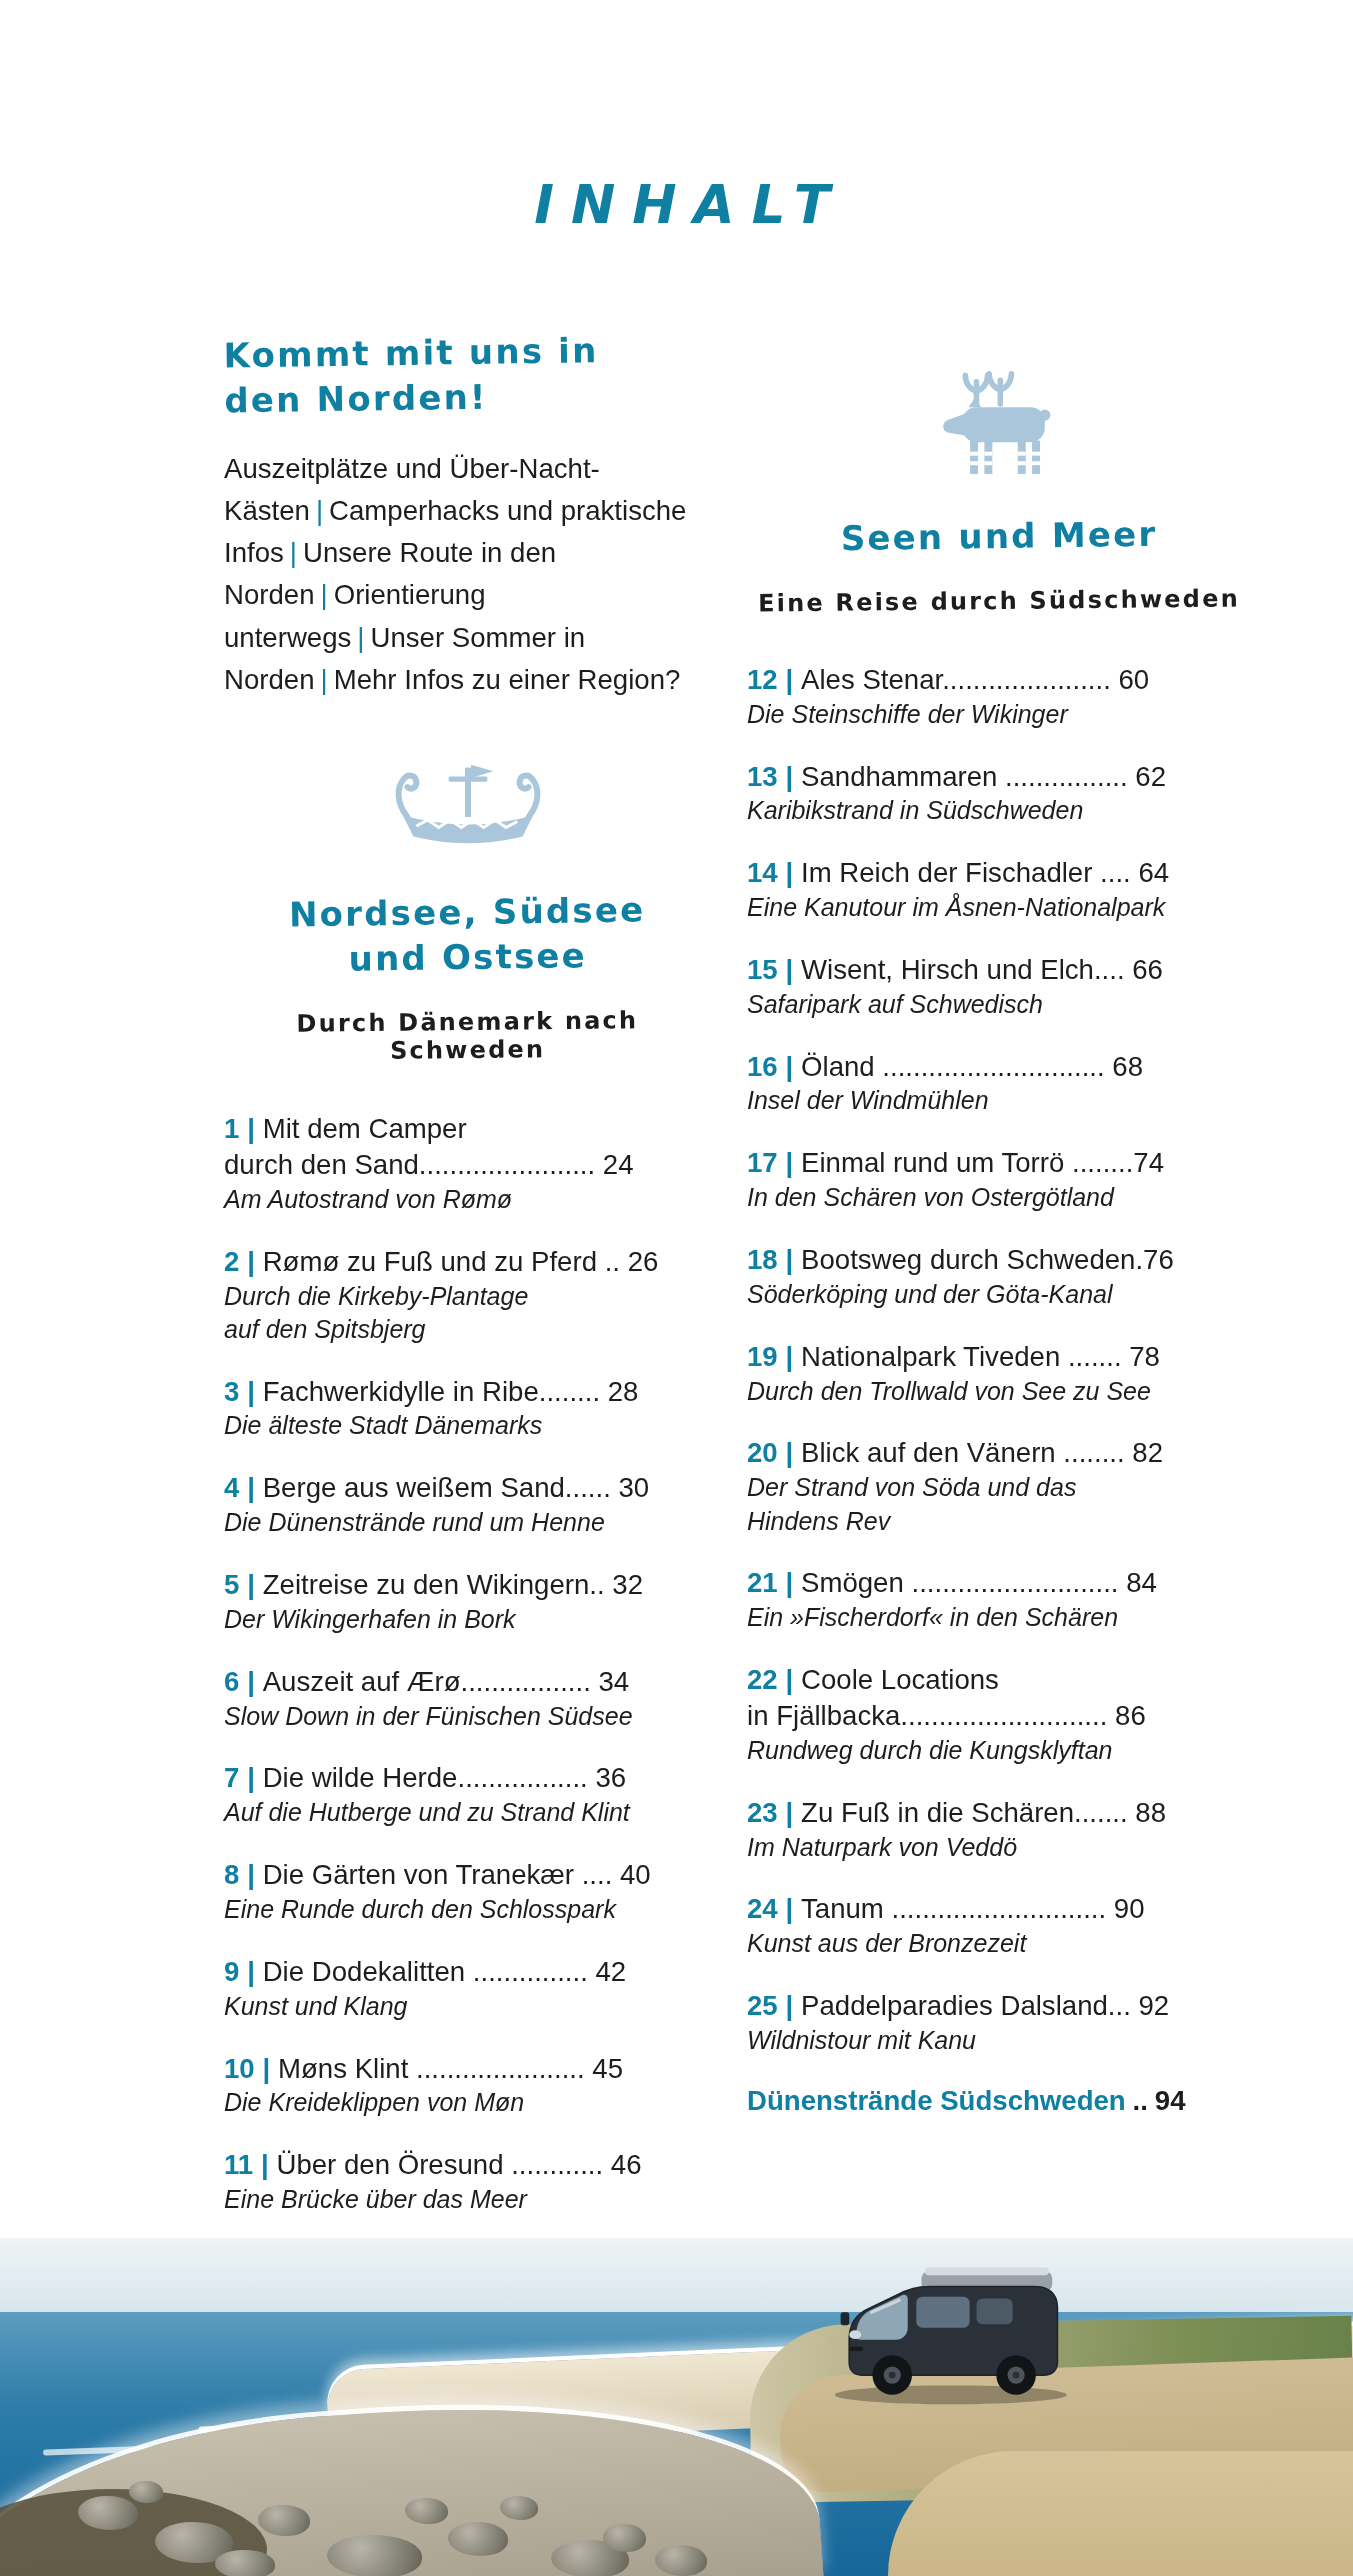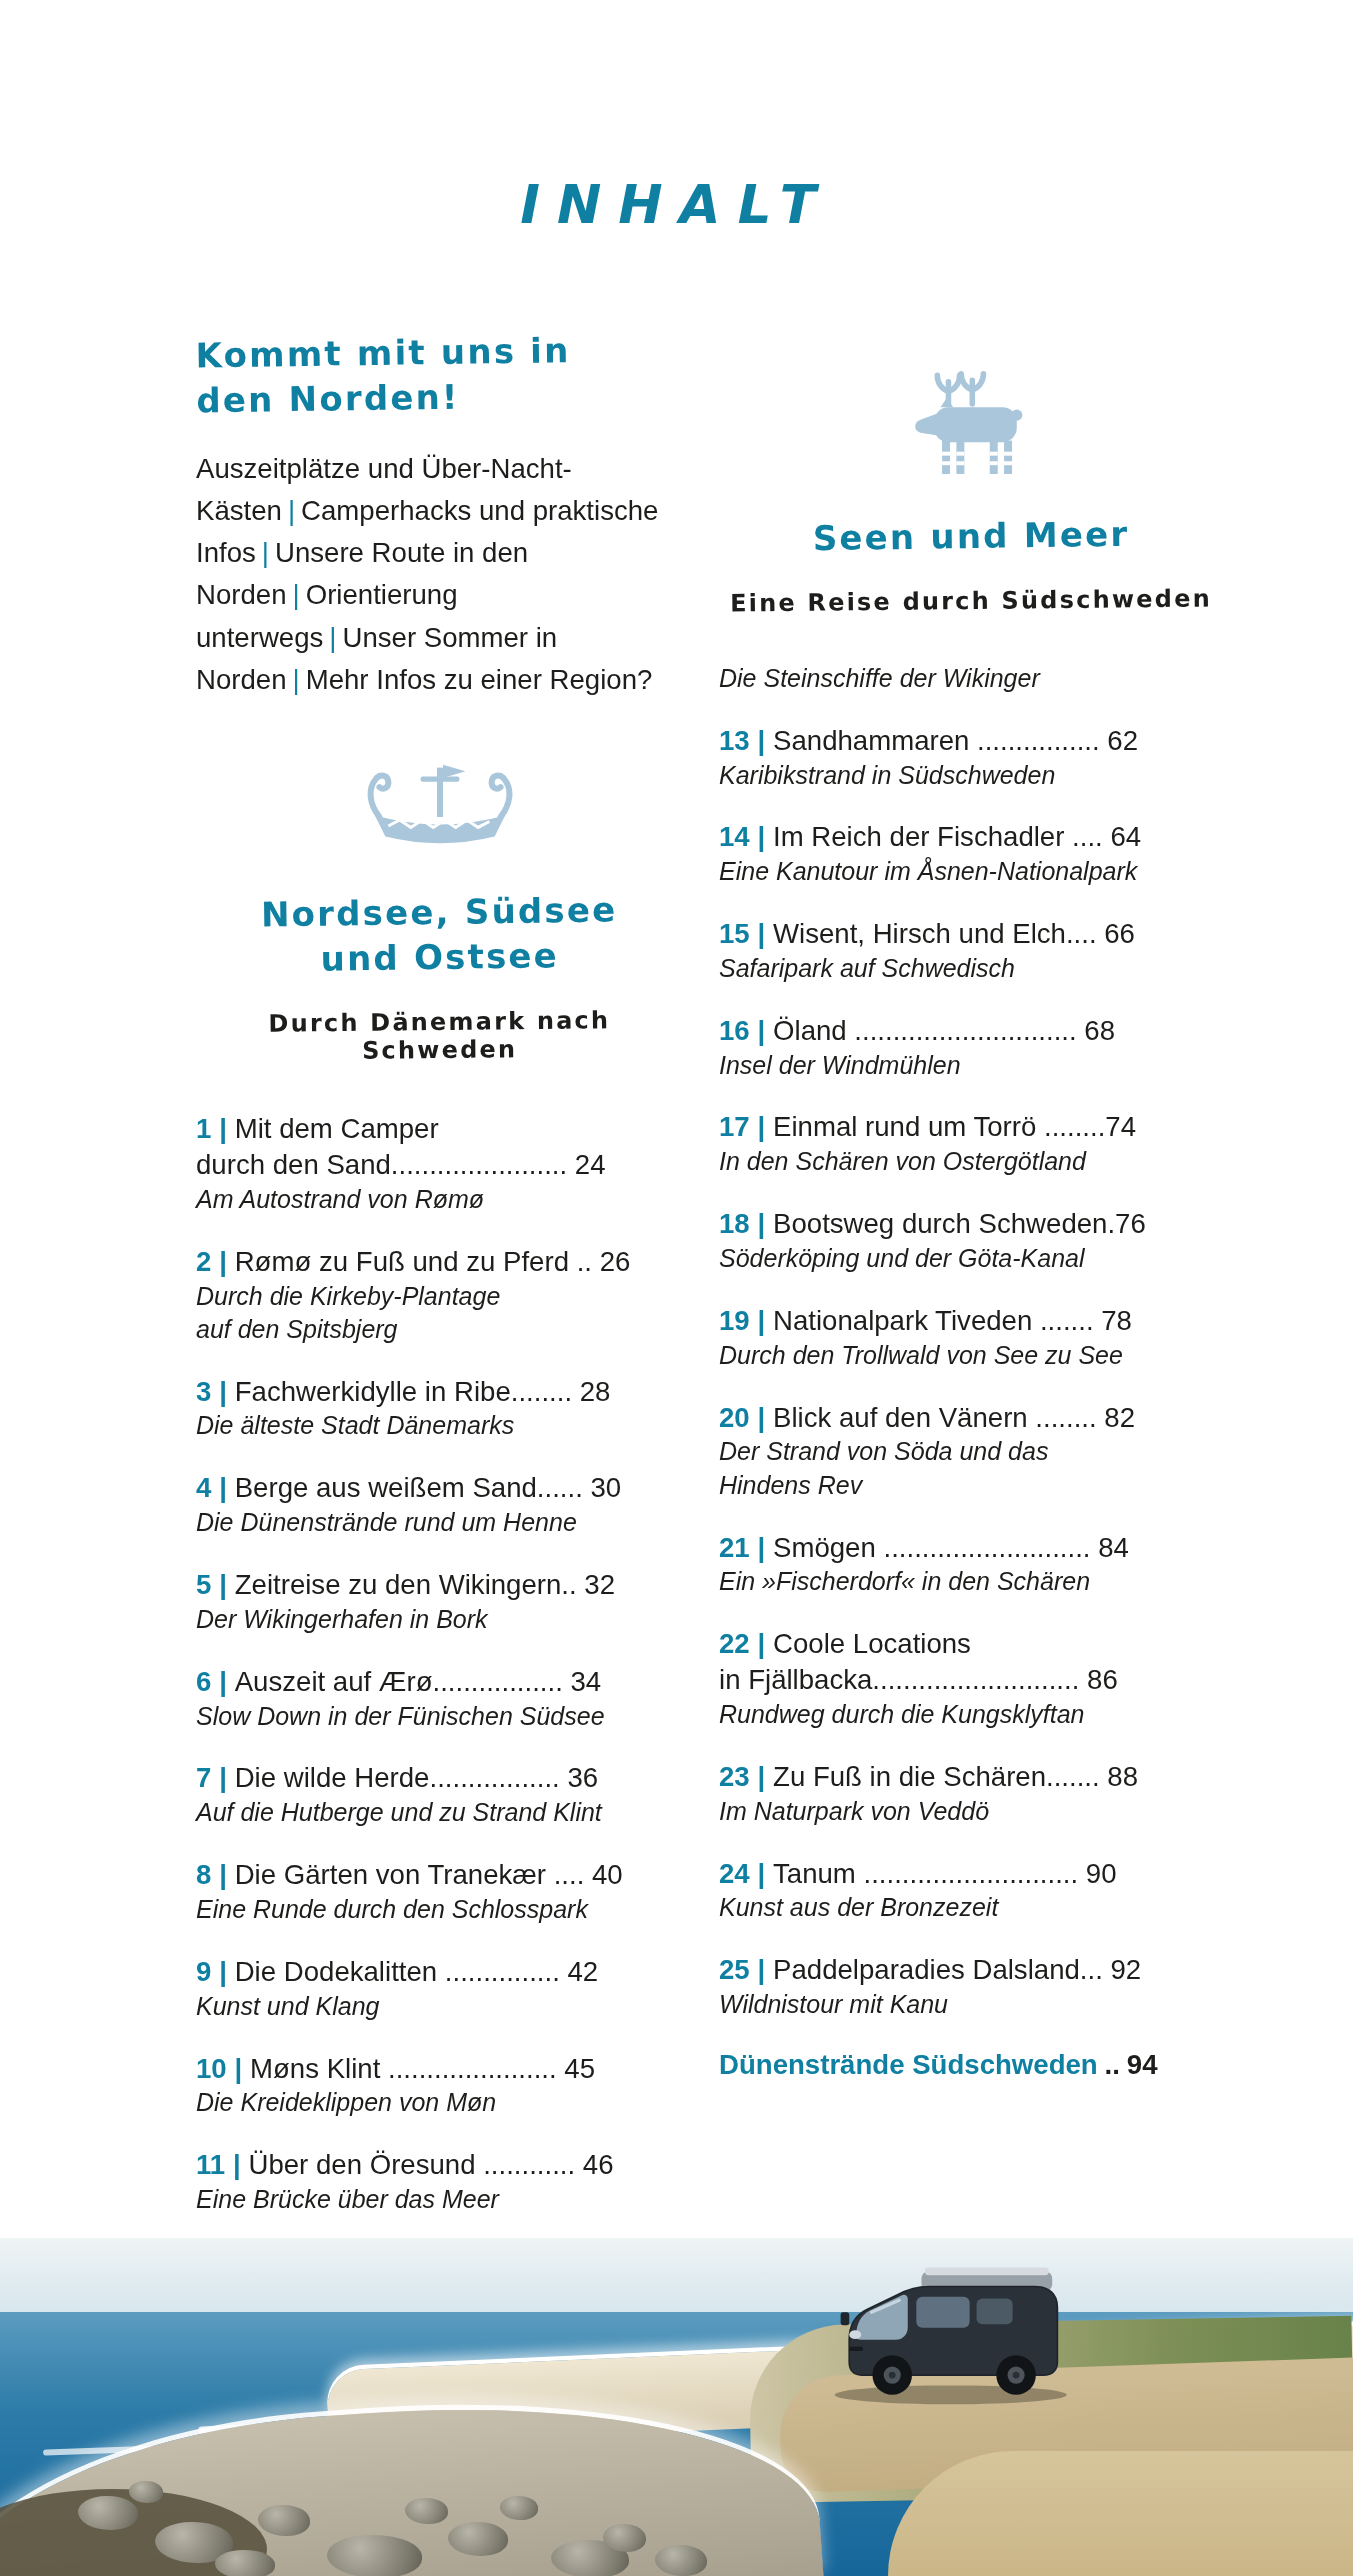--- a/index.html
+++ b/index.html
@@ -3,21 +3,21 @@
 <meta charset="utf-8">
 <style>
   :root{
     --accent:#0f7fa2;
     --icon_blue:#a9c6db;
     --text:#1d1d1b;
   }
   *{box-sizing:border-box;}
   body{margin:0;background:#ffffff;}
   .page{position:relative;width:1353px;height:2576px;background:#fff;overflow:hidden;
-        font-family:"Liberation Sans","DejaVu Sans",sans-serif;color:var(--text);}
+        font-family:"Liberation Sans","DejaVu Sans",sans-serif;color:var(--text);padding-left:28px;}
   .title{padding-top:138px;text-align:center;font-family:"DejaVu Sans",sans-serif;
          font-style:italic;font-weight:bold;font-size:53px;letter-spacing:17px;color:var(--accent);}
   .cols{display:flex;align-items:flex-start;margin:67px 12px 0 196px;}
   .col-left{flex:0 0 487px;width:487px;}
   .col-right{flex:0 0 504px;width:504px;margin-left:36px;padding-top:55px;}
 
   .hand{font-family:"DejaVu Sans",sans-serif;font-weight:bold;color:var(--accent);
         font-size:34px;line-height:1.32;letter-spacing:2.2px;transform:rotate(-0.8deg);}
   .tl{text-align:left;}
   .tc{text-align:center;}
@@ -181,20 +181,21 @@
               <rect x="136" y="130" width="10" height="5"></rect>
           </g>
         </svg>
       </div>
 
       <h2 class="hand tc">Seen und Meer</h2>
       <div class="hand-sub">Eine Reise durch Südschweden</div>
 
       <div class="entries">
           <div class="entry">
+            <div class="t-line"><span class="num">12</span><span class="sep">|</span><span class="t">Ales Stenar...................... 60</span></div>
             <div class="sub">Die Steinschiffe der Wikinger</div>
           </div>
           <div class="entry">
             <div class="t-line"><span class="num">13</span><span class="sep">|</span><span class="t">Sandhammaren ................ 62</span></div>
             <div class="sub">Karibikstrand in Südschweden</div>
           </div>
           <div class="entry">
             <div class="t-line"><span class="num">14</span><span class="sep">|</span><span class="t">Im Reich der Fischadler .... 64</span></div>
             <div class="sub">Eine Kanutour im Åsnen-Nationalpark</div>
           </div>

